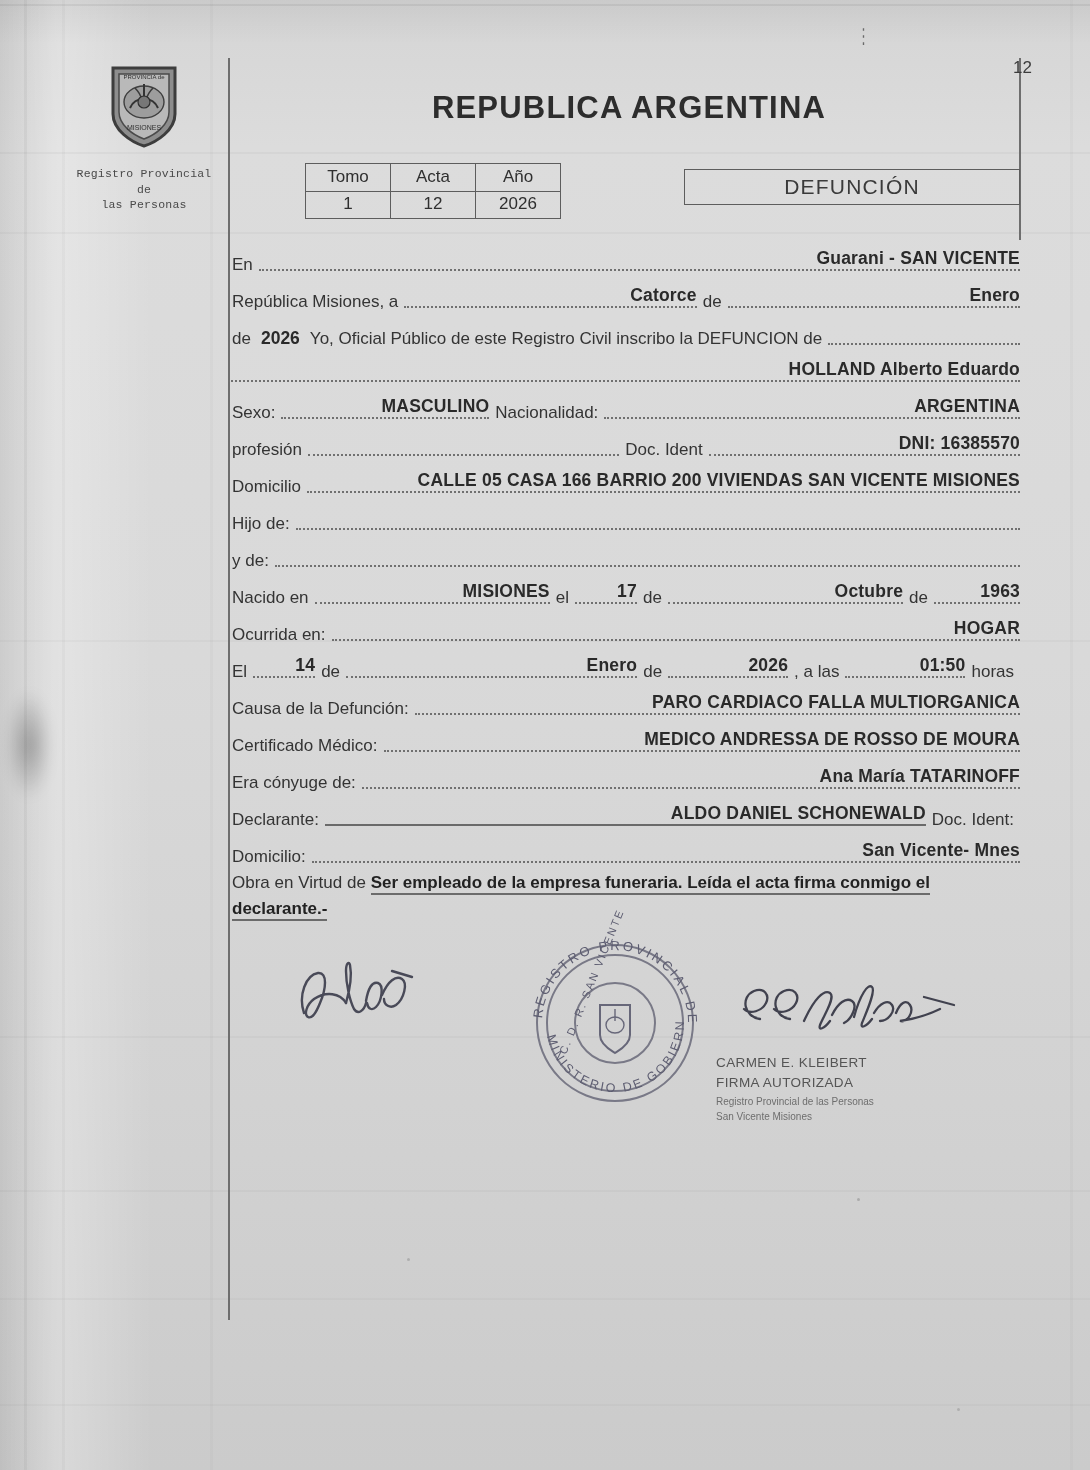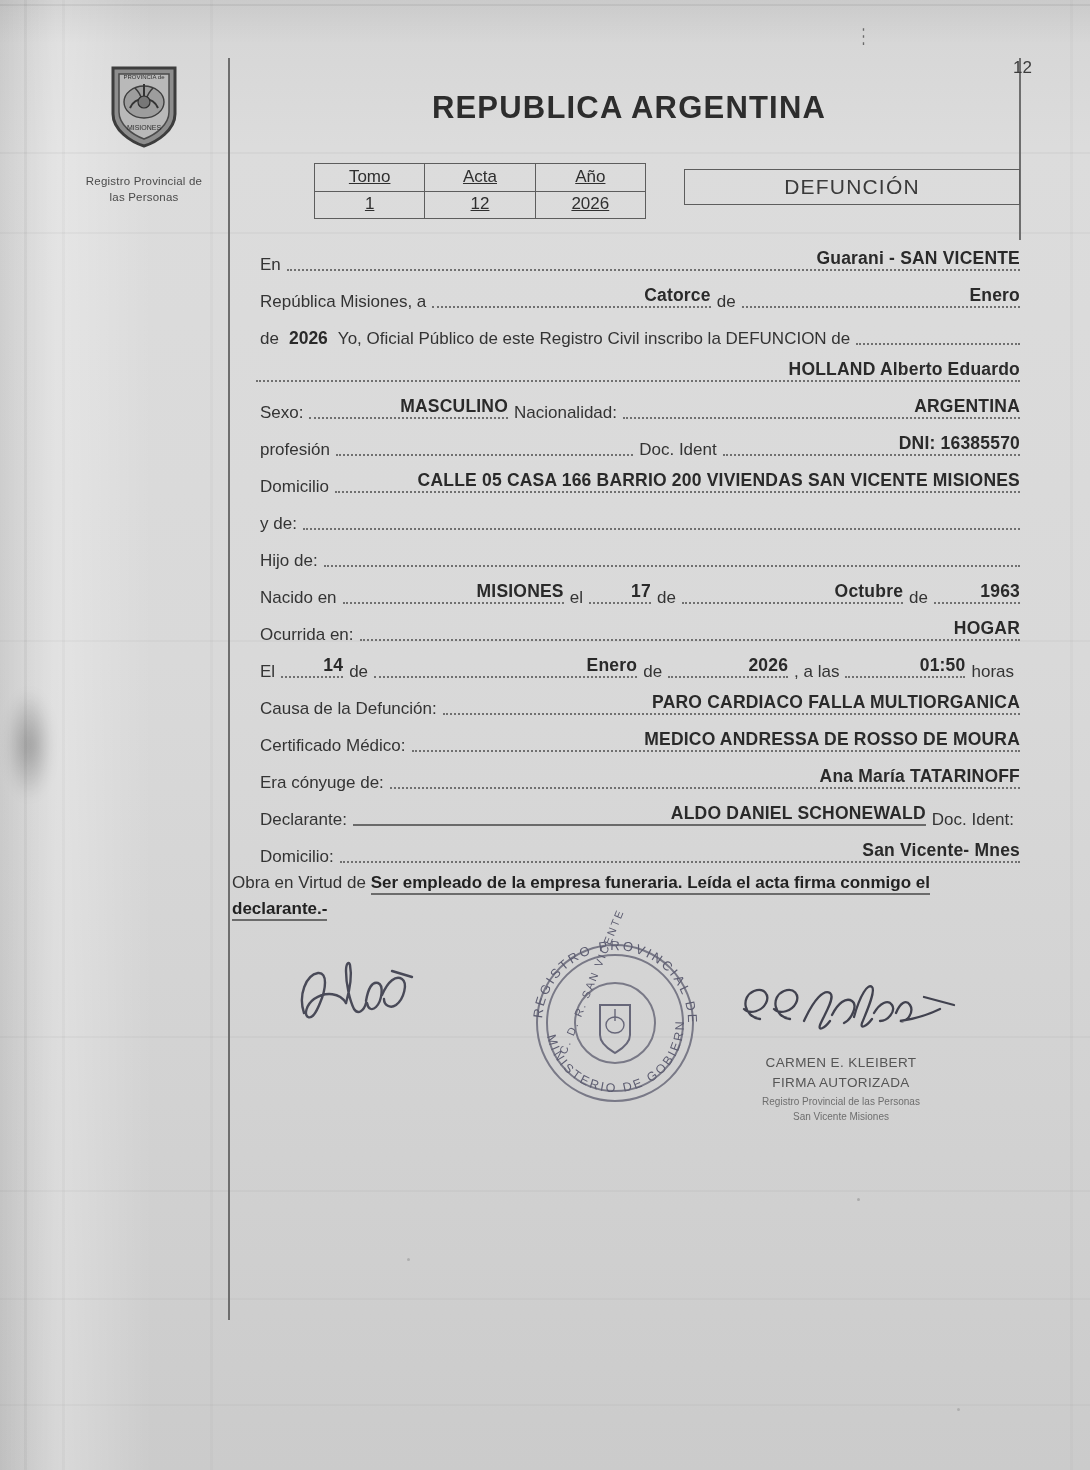--- a/index.html
+++ b/index.html
@@ -64,25 +64,26 @@
     width: 140px;
     text-align: center;
   }
   .crest {
     width: 74px; height: 86px;
     margin: 0 auto;
     position: relative;
   }
   .crest svg { display: block; }
   .crest-caption {
-    margin-top: 26px;
+    margin-top: 18px;
     font-size: 11.5px;
     color: #4a4a4a;
     line-height: 1.35;
     letter-spacing: 0.2px;
+    font-family: Liberation Mono, monospace;
   }
 
   .page-num {
     position: absolute;
     right: 58px; top: 58px;
     font-size: 17px;
     color: #3c3c3c;
   }
   .tick {
     position: absolute;
@@ -100,28 +101,27 @@
     text-align: center;
     font-size: 31px;
     font-weight: bold;
     letter-spacing: 1.2px;
     color: #2d2d2d;
   }
 
   
   .tab {
     position: absolute;
-    left: 314px; top: 163px;
-    width: 332px;
+    left: 305px; top: 163px;
+    width: 256px;
     border: 1.6px solid #5d5d5d;
     border-collapse: collapse;
     font-size: 17px;
     color: #2f2f2f;
     background: transparent;
-    text-decoration: underline;
   }
   .tab td {
     border: 1.6px solid #5d5d5d;
     text-align: center;
     padding: 3px 0 4px;
     width: 33.33%;
   }
   .tab .val { padding: 2px 0 4px; }
 
   .defun-box {
@@ -144,21 +144,20 @@
     width: 792px;
   }
   .row {
     position: relative;
     display: flex;
     align-items: flex-end;
     height: 37px;
     font-size: 17px;
     color: #343434;
     white-space: nowrap;
-    margin-left: 28px;
   }
   .lbl { padding: 0 6px 2px 6px; }
   .lbl.first { padding-left: 4px; }
   
   .fill {
     flex: 1 1 auto;
     position: relative;
     height: 100%;
     overflow: hidden;
   }
@@ -218,21 +217,20 @@
   .sig-right {
     position: absolute;
     left: 728px; top: 975px;
     width: 240px; height: 70px;
     color: #3b3b4a;
   }
   .sig-caption {
     position: absolute;
     left: 716px; top: 1053px;
     width: 250px;
-    text-align: center;
     font-size: 13.5px;
     color: #555;
     line-height: 1.5;
     letter-spacing: 0.4px;
   }
   .sig-caption .small {
     font-size: 10px;
     color: #6e6e6e;
     letter-spacing: 0;
     filter: blur(0.4px);
@@ -370,28 +368,28 @@
     </div>
 
     <div class="row">
       <span class="lbl first">Domicilio</span>
       <span class="fill">
           <span class="v">CALLE 05 CASA 166 BARRIO 200 VIVIENDAS SAN VICENTE MISIONES</span>
         </span>
     </div>
 
     <div class="row">
+      <span class="lbl first">Hijo de:</span>
+      <span class="fill">
+          <span class="v"></span>
+        </span>
+    </div>
+
+    <div class="row">
       <span class="lbl first">y de:</span>
-      <span class="fill">
-          <span class="v"></span>
-        </span>
-    </div>
-
-    <div class="row">
-      <span class="lbl first">Hijo de:</span>
       <span class="fill">
           <span class="v"></span>
         </span>
     </div>
 
     <div class="row">
       <span class="lbl first">Nacido en</span>
       <span class="fill">
           <span class="v">MISIONES</span>
         </span>

